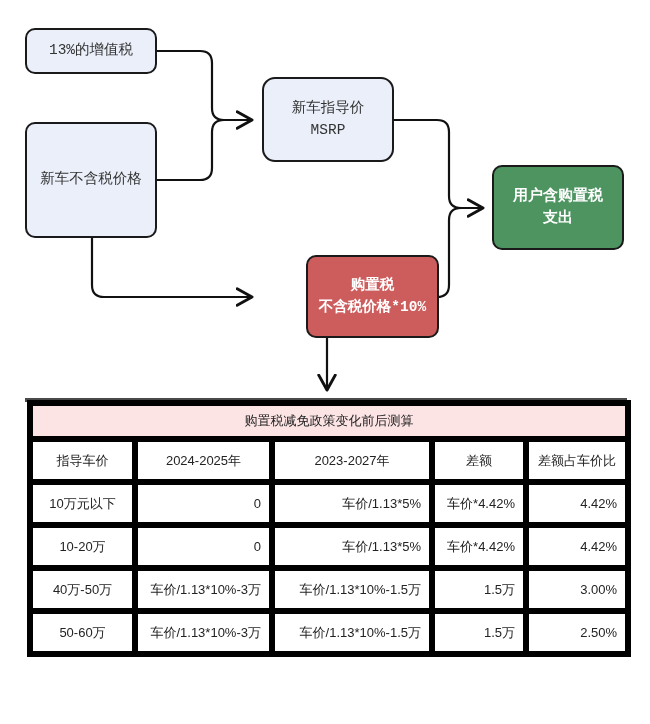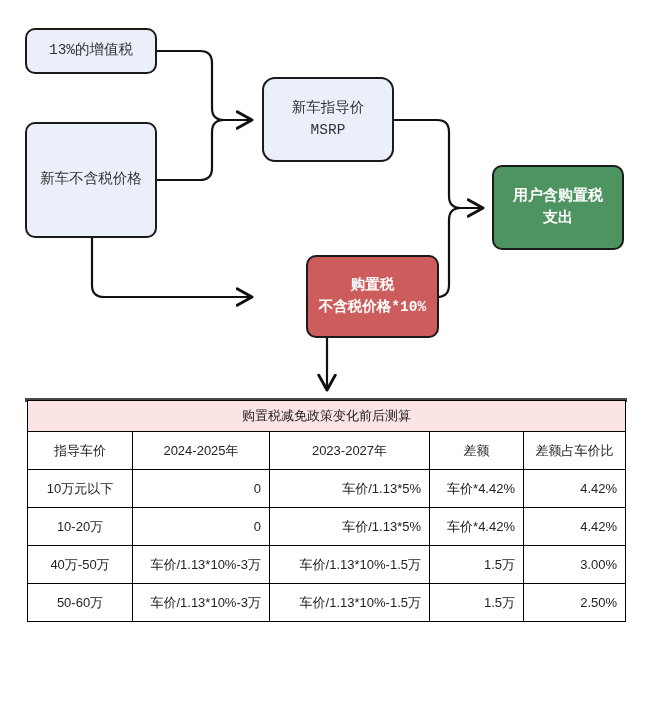--- a/index.html
+++ b/index.html
@@ -72,21 +72,21 @@
     left: 25px;
     top: 398px;
     width: 598px;
     border-collapse: collapse;
     table-layout: fixed;
     font-size: 13px;
     background: #ffffff;
     z-index: 2;
   }
   #calc-table td, #calc-table th {
-    border: 1px solid #000000;
+    border: 6px solid #000000;
     height: 37px;
     padding: 0 8px;
     font-weight: normal;
     color: #232323;
     white-space: nowrap;
     overflow: hidden;
   }
   #calc-table .tbl-title {
     background: #fce3e4;
     text-align: center;

